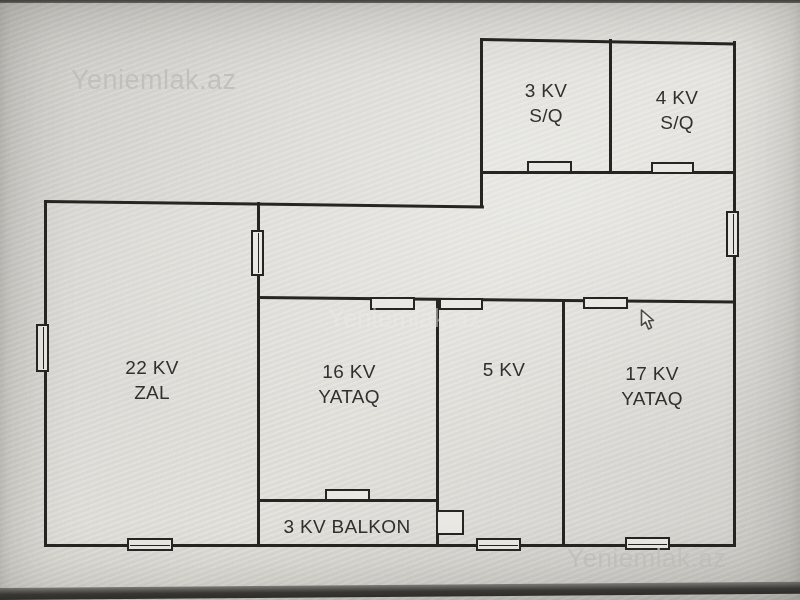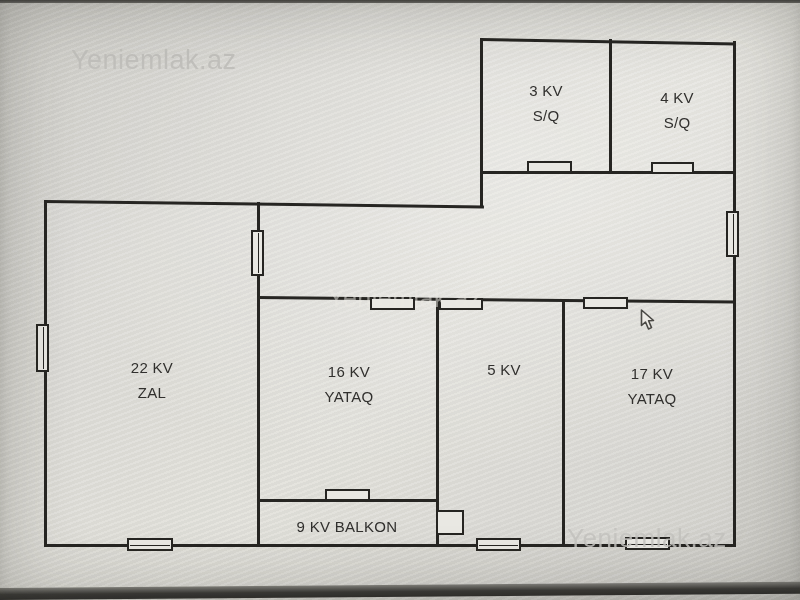--- a/index.html
+++ b/index.html
@@ -18,23 +18,23 @@
   .bottom-bezel{position:absolute;left:0;top:588px;width:800px;height:12px;z-index:8;
     background:linear-gradient(to bottom,#84837e,#3a3936 55%,#2e2d2b);
     transform:skewY(-0.45deg);transform-origin:left center;}
   .plan{position:absolute;inset:0;z-index:2;}
   .fill{position:absolute;background:rgba(255,255,255,0.10);}
   .wall{position:absolute;background:#262522;}
   .win,.door{position:absolute;background:#e9e8e3;border:2px solid #262522;box-sizing:border-box;}
   .win.v::after{content:"";position:absolute;left:50%;top:1px;bottom:1px;width:1px;background:#262522;}
   .win.h::after{content:"";position:absolute;top:50%;left:1px;right:1px;height:1px;background:#262522;}
   .room-label{position:absolute;display:flex;flex-direction:column;align-items:center;
-    justify-content:flex-start;text-align:center;color:#31302e;font-size:15px;line-height:25px;
+    justify-content:flex-start;text-align:center;color:#31302e;font-size:19px;line-height:25px;
     letter-spacing:0.3px;}
-  .wm{position:absolute;z-index:6;color:#c0bfbb;letter-spacing:0.5px;}
+  .wm{position:absolute;z-index:6;color:#c0bfbb;letter-spacing:0.5px;margin-top:20px;}
   .wm-top{left:71px;top:45px;font-size:27px;opacity:0.92;}
   .wm-mid{left:328px;top:284px;font-size:25px;color:#eceae4;opacity:0.5;}
   .wm-bottom{left:567px;top:523px;font-size:26px;opacity:0.85;color:#c4c3bf;}
   .cursor{position:absolute;left:640px;top:309px;z-index:7;}
 </style>
 </head>
 <body>
 
 <div class="photo">
   <div class="top-bezel"></div>
@@ -90,21 +90,21 @@
       <span>YATAQ</span>
     </div>
     <div class="room-label" style="left:442px;top:357px;width:124px">
       <span>5 KV</span>
     </div>
     <div class="room-label" style="left:591px;top:361px;width:122px">
       <span>17 KV</span>
       <span>YATAQ</span>
     </div>
     <div class="room-label" style="left:262px;top:514px;width:170px">
-      <span>9 KV BALKON</span>
+      <span>3 KV BALKON</span>
     </div>
   </div>
 
   <div class="wm wm-top">Yeniemlak.az</div>
   <div class="wm wm-mid">Yeniemlak.az</div>
   <div class="wm wm-bottom">Yeniemlak.az</div>
 
   <svg class="cursor" width="17" height="22" viewBox="0 0 17 22">
     <polygon points="1.5,1 1.5,16.5 5.5,13 8.5,20 11.5,18.6 8.6,11.8 13.5,11.5" fill="#eceae5" stroke="#4a4945" stroke-width="1.6" stroke-linejoin="round"></polygon>
   </svg>

